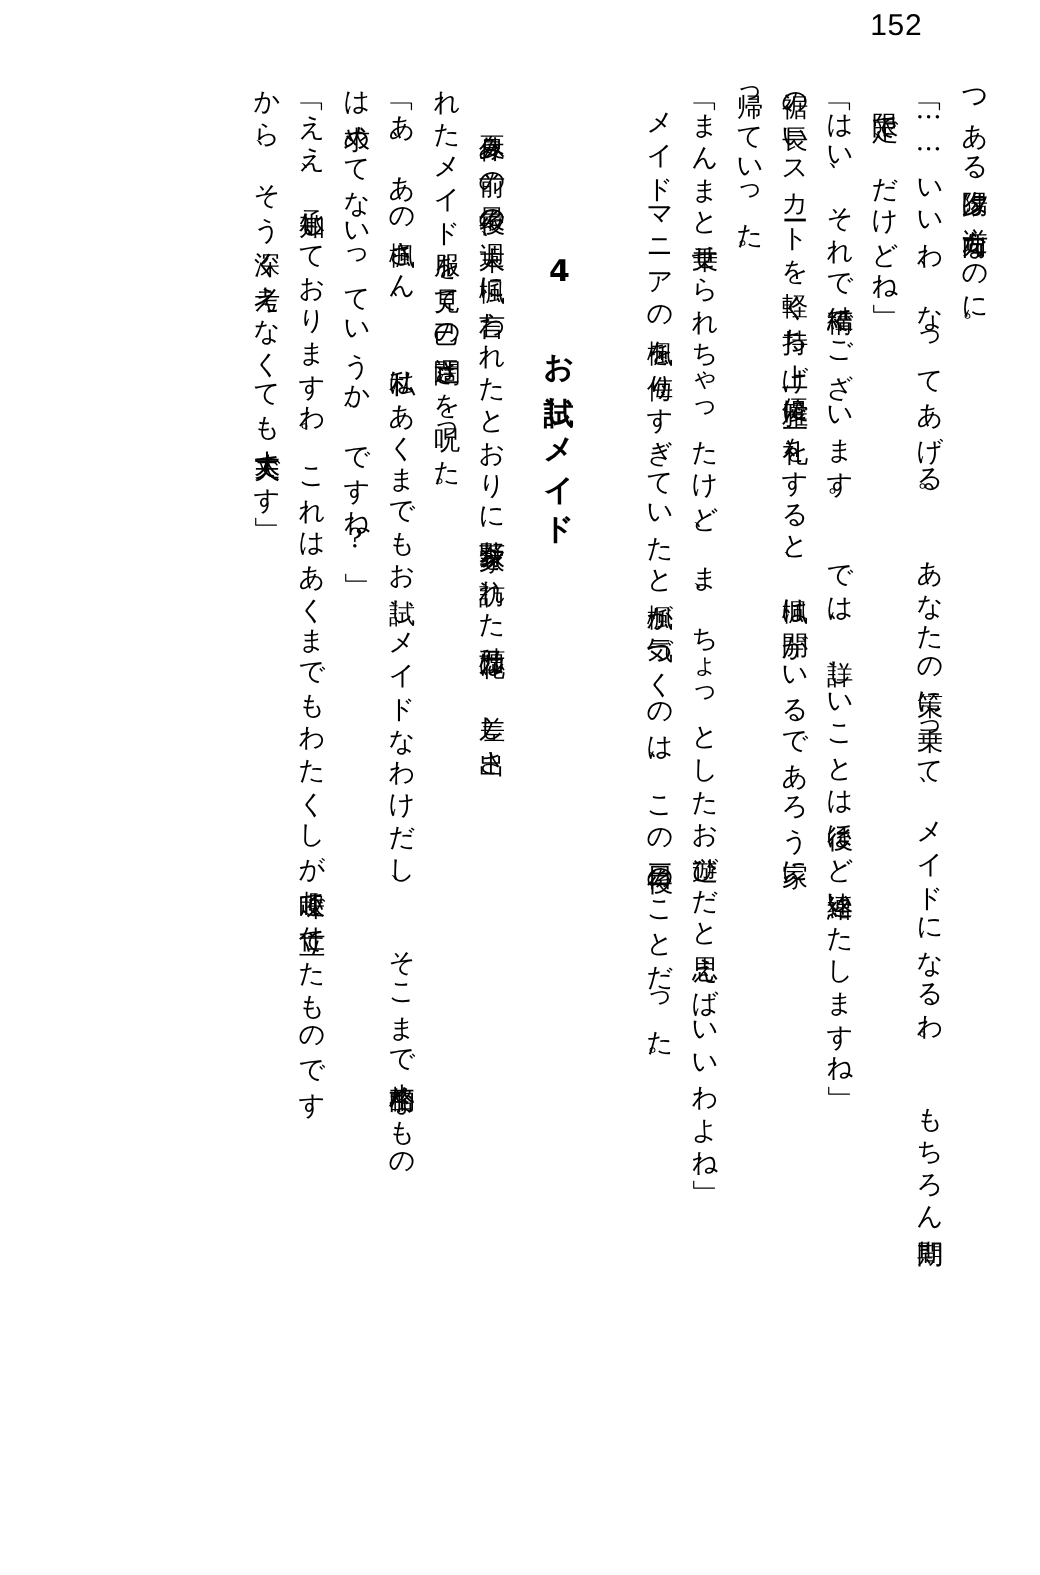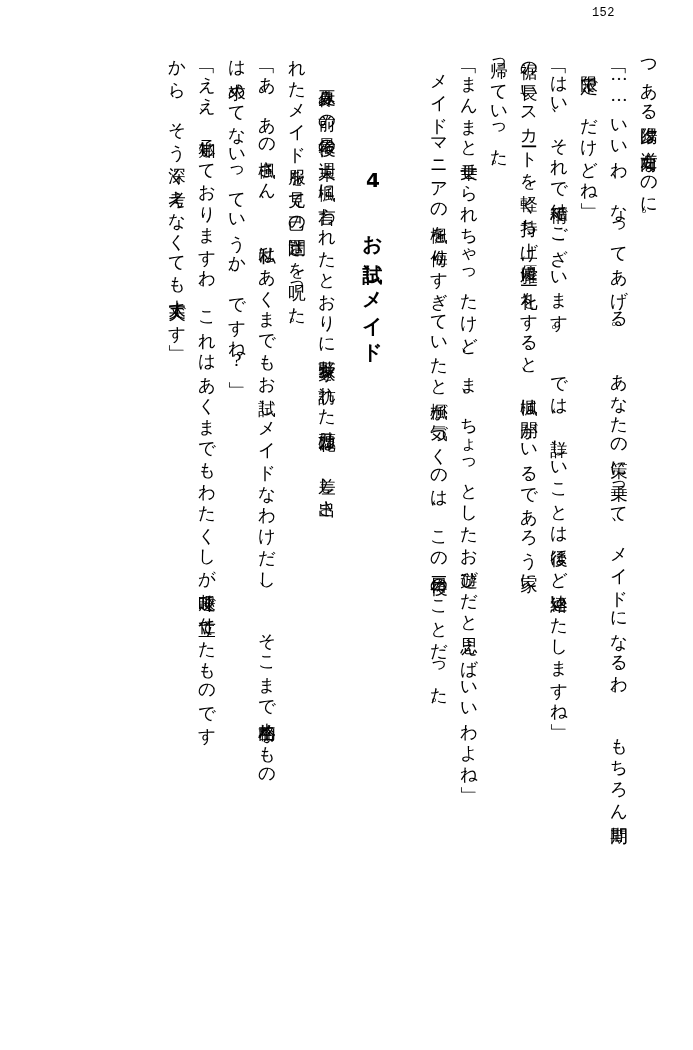--- a/index.html
+++ b/index.html
@@ -20,23 +20,23 @@
     position: absolute;
     inset: 0;
     background: #ffffff;
   }
 
   
   .page-number {
     position: absolute;
     top: 6px;
     right: 78px;
-    font-size: 12px;
+    font-size: 20px;
     letter-spacing: 0.5px;
-    font-family: Liberation Mono, monospace;
+    font-family: Liberation Sans, sans-serif;
   }
 
   
   .body-text {
     position: absolute;
     top: 48px;
     left: 34px;
     right: 36px;
     height: 930px;
     display: flex;

